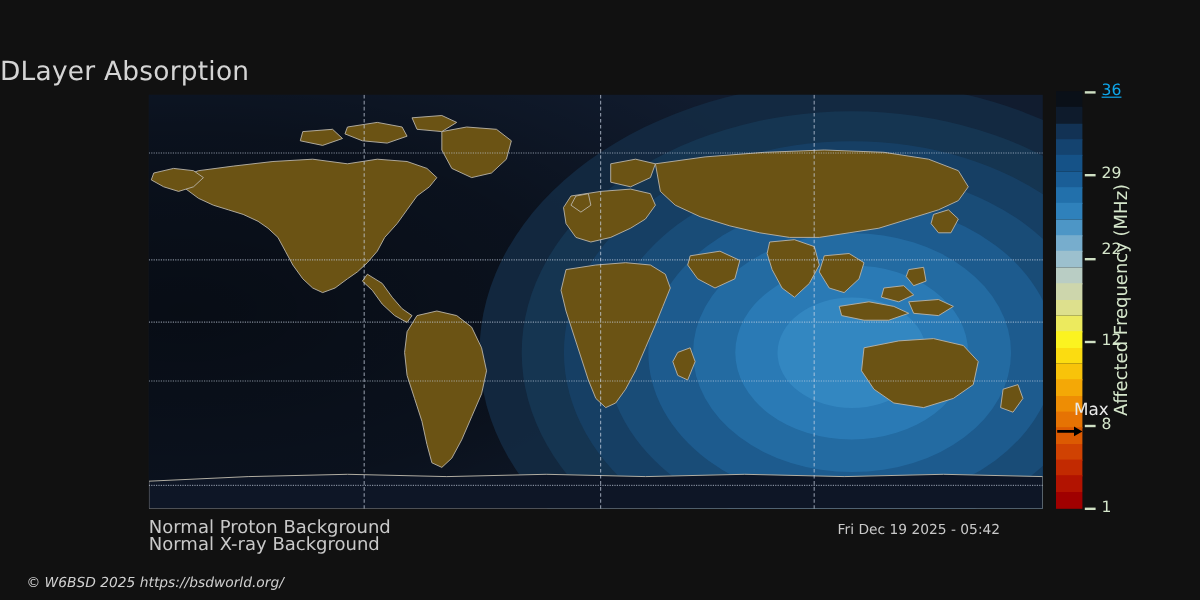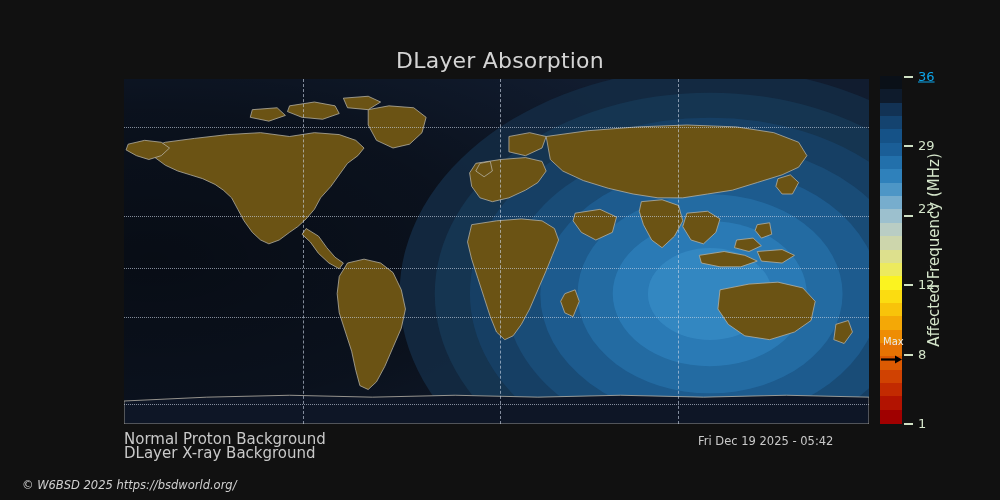--- a/index.html
+++ b/index.html
@@ -6,21 +6,21 @@
   html,body{margin:0;padding:0;background:#111111;}
   body{
     width:1000px;height:500px;overflow:hidden;position:relative;
     font-family:"DejaVu Sans","Liberation Sans",sans-serif;
     color:#e6e6e6;
   }
   #stage{position:absolute;left:0;top:0;width:1000px;height:500px;background:#111111;}
 
   
   .title{
-    position:absolute;left:0;top:48px;width:1000px;text-align:center;
+    position:absolute;left:0;top:48px;width:1000px;
     font-size:22px;color:#d4d4d4;letter-spacing:.2px;
   }
 
   
   .map-wrap{
     position:absolute;left:124px;top:79px;width:745px;height:345px;
     overflow:hidden;background:#0e1626;
   }
   .map-svg{position:absolute;left:0;top:0;width:745px;height:345px;display:block;}
 
@@ -45,21 +45,21 @@
   .cb-tlabel{position:absolute;left:38px;font-size:13px;color:#d5e6cb;line-height:1;transform:translateY(-50%);}
   .cb-axis-title{
     position:absolute;left:922px;top:76px;height:347px;width:24px;
     display:flex;align-items:center;justify-content:center;
   }
   .cb-axis-title span{
     transform:rotate(-90deg);white-space:nowrap;font-size:15px;color:#d5e6cb;
   }
   .maxmark{
     position:absolute;left:0px;top:348px;width:22px;height:10px;
-    font-size:10px;color:#e9e9e9;line-height:10px;text-align:center;padding-left:3px;
+    font-size:14px;color:#e9e9e9;line-height:10px;text-align:center;padding-left:15px;
     box-sizing:border-box;
   }
   .maxarrow{position:absolute;left:0px;top:360px;width:22px;height:9px;}
 
   
   .note{
     position:absolute;left:124px;font-size:15px;color:#c9c9c9;
   }
   .note1{top:430px;}
   .note2{top:444px;}
@@ -225,17 +225,17 @@
         <line x1="1" y1="4.5" x2="16" y2="4.5" stroke="#000" stroke-width="2.2"></line>
         <polygon points="15,0.5 22,4.5 15,8.5" fill="#000"></polygon>
       </svg>
     </div>
   </div>
   <div class="cb-axis-title">
     <span>Affected Frequency (MHz)</span>
   </div>
 
   <div class="note note1">Normal Proton Background</div>
-  <div class="note note2">DLayer X-ray Background</div>
+  <div class="note note2">Normal X-ray Background</div>
   <div class="stamp">Fri Dec 19 2025 - 05:42</div>
   <div class="copy">© W6BSD 2025 https://bsdworld.org/</div>
 
 </div>
 
 </body></html>

